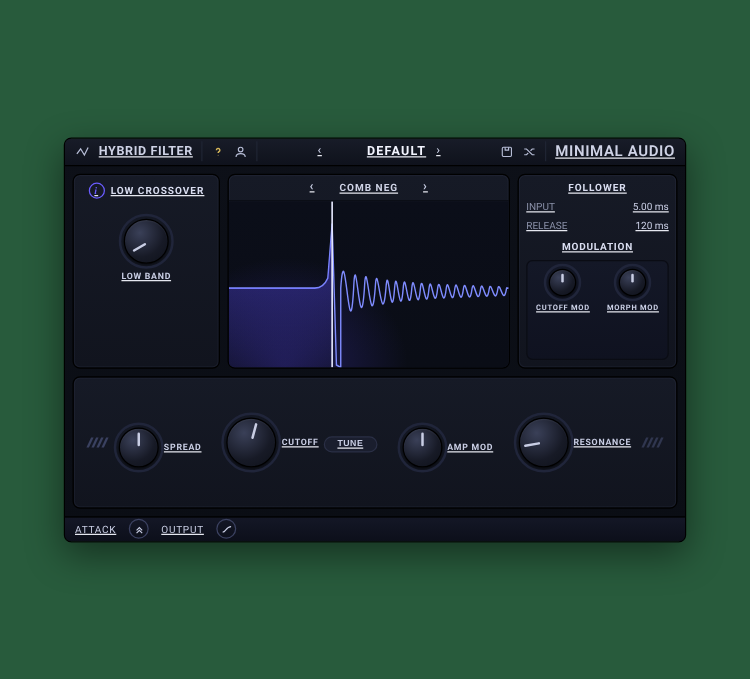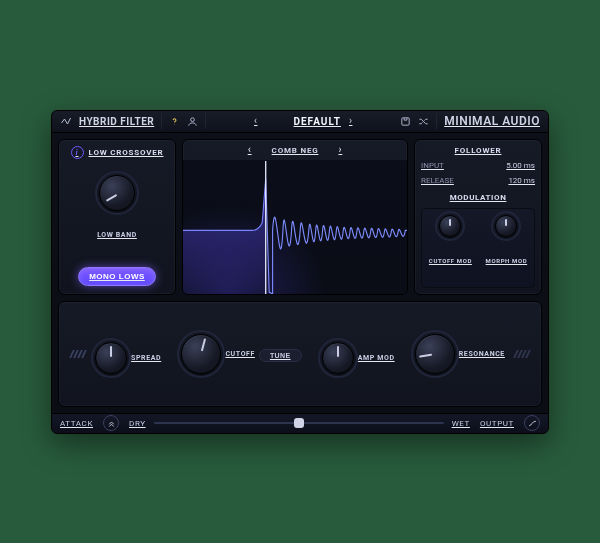--- a/index.html
+++ b/index.html
@@ -32,21 +32,21 @@
   .preset-name{font-weight:700;letter-spacing:1px;color:#f3f5ff;margin-left:28px;}
   
   .content{flex:1;display:flex;flex-direction:column;padding:6px;gap:6px;}
   .row-top{display:flex;gap:6px;height:156px;}
   .panel{background:linear-gradient(180deg,var(--panel-3),var(--panel-2));border:1px solid #000;border-radius:6px;box-shadow:inset 0 0 0 1px rgba(80,90,120,.12);}
   .p-left{width:104px;display:flex;flex-direction:column;align-items:center;padding:6px 6px 8px;gap:6px;}
   .p-mid{flex:1;display:flex;flex-direction:column;}
   .p-right{width:114px;display:flex;flex-direction:column;padding:6px 6px;gap:6px;}
   .section-title{font-size:8px;font-weight:700;letter-spacing:.8px;color:#d9ddf0;display:flex;align-items:center;gap:5px;}
   .info-badge{width:11px;height:11px;border:1px solid var(--accent);border-radius:50%;display:inline-flex;align-items:center;justify-content:center;font-size:8px;color:var(--accent);font-style:italic;font-family:Georgia,serif;}
-  .knob-wrap{display:flex;flex-direction:column;align-items:center;gap:20px;}
+  .knob-wrap{display:flex;flex-direction:column;align-items:center;gap:6px;}
   .knob{--size:30px;width:var(--size);height:var(--size);border-radius:50%;background:radial-gradient(circle at 35% 30%,#3a4058,#171a26 60%,#0e111a);border:1px solid #000;position:relative;box-shadow:0 1px 2px rgba(0,0,0,.6),inset 0 1px 1px rgba(255,255,255,.05);}
   .knob .ring{position:absolute;inset:-5px;border-radius:50%;border:2px solid #20253a;}
   .knob .pointer{position:absolute;left:50%;top:3px;width:2px;height:calc(var(--size)*.35);background:#c9cee4;transform-origin:50% calc(var(--size)*.5 - 3px);border-radius:2px;}
   .klabel{font-size:7px;font-weight:700;letter-spacing:.6px;color:#c9cee4;}
   .mono-btn{margin-top:auto;padding:4px 10px;border-radius:999px;font-size:8px;font-weight:800;letter-spacing:.5px;color:#fff;background:linear-gradient(180deg,#7f5bff,#5a44ff);border:1px solid #8f78ff;box-shadow:0 0 10px rgba(127,94,255,.6),inset 0 0 6px rgba(255,255,255,.15);}
   
   .viz-head{height:20px;display:flex;align-items:center;justify-content:center;gap:20px;border-bottom:1px solid #0b0e16;font-size:8px;font-weight:700;letter-spacing:.8px;color:#cfd3e6;}
   .viz{flex:1;position:relative;background:radial-gradient(80% 120% at 20% 100%, rgba(90,70,255,.28), transparent 55%),linear-gradient(180deg,#0b0e19,#0a0d16);border-radius:0 0 5px 5px;overflow:hidden;}
   .viz svg{position:absolute;inset:0;width:100%;height:100%;}
   
@@ -135,21 +135,20 @@
             <span class="info-badge">i</span>
             <span>LOW CROSSOVER</span>
           </div>
           <div class="knob-wrap" style="margin-top:10px;">
             <div class="knob" style="--size:34px;">
               <div class="ring"></div>
               <div class="pointer" style="transform:rotate(-120deg) translateX(-50%);transform-origin:50% 14px;"></div>
             </div>
             <div class="klabel">LOW BAND</div>
           </div>
-          <button class="mono-btn">MONO LOWS</button>
         </div>
 
         <div class="panel p-mid">
           <div class="viz-head">
             <span class="chev">‹</span>
             <span>COMB NEG</span>
             <span class="chev">›</span>
           </div>
           <div class="viz">
             <svg viewBox="0 0 260 134" preserveAspectRatio="none">
@@ -265,27 +264,20 @@
     </div>
 
     <div class="footer">
       <span>ATTACK</span>
       <div class="round-btn">
         <svg width="9" height="9" viewBox="0 0 24 24" fill="none" stroke="#c9cee4" stroke-width="2.5">
             <path d="M6 14l6-6 6 6"></path>
             <path d="M6 20l6-6 6 6"></path>
           </svg>
       </div>
-      <div class="hslider">
-        <span>DRY</span>
-        <div class="track">
-          <div class="thumb" id="mix-thumb" style="left: 50%;"></div>
-        </div>
-        <span>WET</span>
-      </div>
       <span>OUTPUT</span>
       <div class="round-btn">
         <svg width="9" height="9" viewBox="0 0 24 24" fill="none" stroke="#c9cee4" stroke-width="2.5">
             <path d="M3 18 C 10 18, 10 6, 21 6"></path>
           </svg>
       </div>
     </div>
 
   </div>
 </div>

